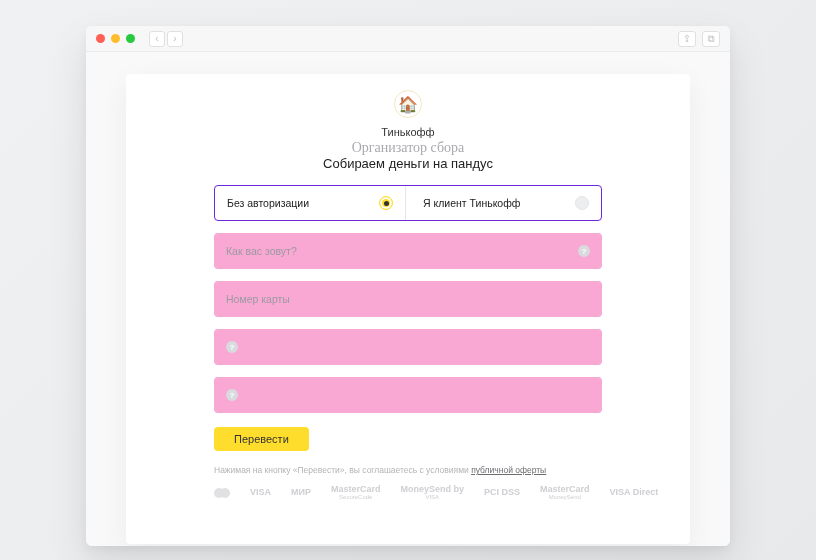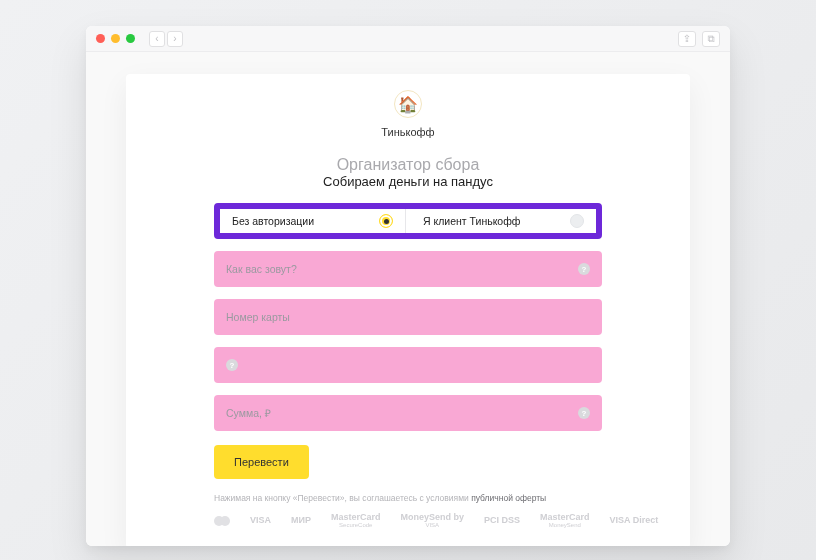--- a/index.html
+++ b/index.html
@@ -72,27 +72,27 @@
   }
 
   .avatar-wrap { display: flex; justify-content: center; margin-bottom: 8px; }
   .avatar {
     width: 28px; height: 28px; border-radius: 50%;
     border: 1px solid #f3e6c2;
     display: flex; align-items: center; justify-content: center;
     font-size: 16px;
   }
   .name { text-align: center; font-size: 11px; color: #333; font-weight: 500; }
-  .role { text-align: center; font-size: 16px; color: #a9a9ad; margin-top: 18px; }
+  .role { text-align: center; font-size: 14px; color: #a9a9ad; margin-top: 2px; font-family: Liberation Serif, serif; }
   .title { text-align: center; font-size: 13px; color: #222; font-weight: 500; }
 
   
   .toggle {
     display: flex;
-    border: 6px solid #6d28d9;
+    border: 1px solid #6d28d9;
     border-radius: 4px;
     margin-top: 14px;
     height: 36px;
   }
   .toggle-half {
     flex: 1;
     display: flex; align-items: center; justify-content: space-between;
     padding: 0 12px;
     font-size: 10.5px;
     color: #222;
@@ -135,28 +135,28 @@
     display: flex; align-items: center; justify-content: center;
     flex-shrink: 0; font-weight: 600;
   }
 
   .submit {
     margin-top: 14px;
     background: #ffdd2d;
     color: #333;
     border: none;
     border-radius: 4px;
-    height: 34px;
+    height: 24px;
     padding: 0 20px;
     font-size: 11px;
     cursor: pointer;
   }
 
   .disclaimer { margin-top: 14px; font-size: 8.5px; color: #b4b4b8; }
-  .disclaimer .link { color: #6d6d72; }
+  .disclaimer .link { color: #6d6d72; text-decoration: underline; }
 
   .logos {
     margin-top: 10px;
     display: flex; gap: 20px; align-items: center;
     color: #cfcfd3; font-size: 9px; font-weight: 600;
   }
   .logos .item { display: flex; flex-direction: column; align-items: center; line-height: 1; white-space: nowrap; }
   .logos .item .sub { font-size: 6px; font-weight: 400; }
   .mc { display: flex; gap: 0; }
   .mc .c { width: 10px; height: 10px; border-radius: 50%; background: #e1e1e4; }
@@ -210,21 +210,20 @@
 
       <div class="field">
         <input class="field-input" placeholder="Номер карты" style="">
       </div>
 
       <div class="field">
         <span class="help">?</span>
       </div>
 
       <div class="field">
-        <input class="field-input" placeholder="Сумма, ₽" style="">
         <span class="help">?</span>
       </div>
 
       <button class="submit">Перевести</button>
 
       <div class="disclaimer">
         <span>Нажимая на кнопку «Перевести», вы соглашаетесь с условиями </span><span class="link">публичной оферты</span>
       </div>
 
       <div class="logos">

